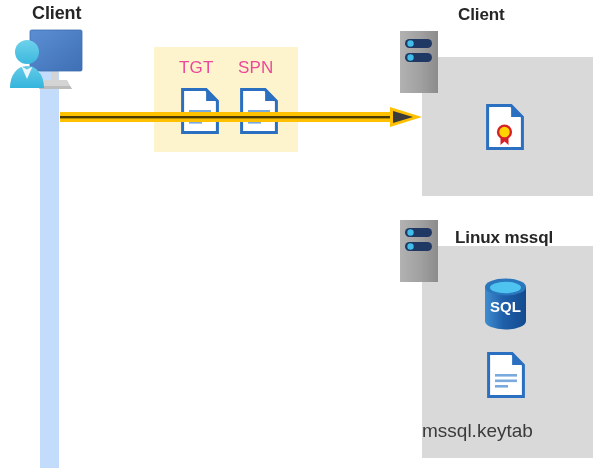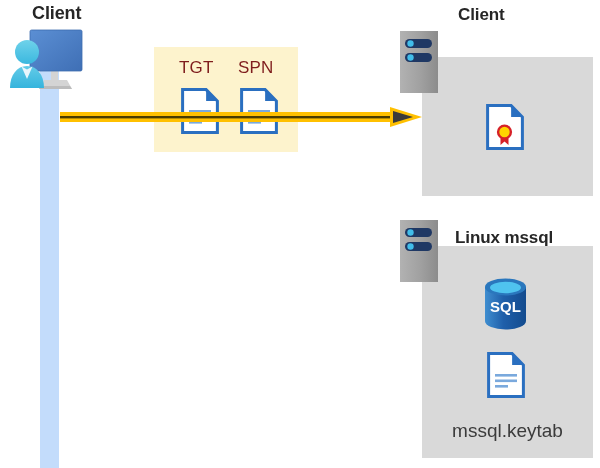--- a/index.html
+++ b/index.html
@@ -24,21 +24,21 @@
   
   #client-title{left:32px;top:3px;font-size:18px;}
 
   
   #client-icon{left:4px;top:26px;width:92px;height:68px;}
 
   
   #yellow-box{left:154px;top:47px;width:144px;height:105px;background:#fdf3cd;}
 
   .doc-label{
-    position:absolute;font-size:17px;color:#7f1d1d;
+    position:absolute;font-size:17px;color:#ec4899;
     letter-spacing:0.2px;white-space:nowrap;
   }
   #tgt-label{left:179px;top:58px;}
   #spn-label{left:238px;top:58px;text-align:center;}
 
   .doc-ic{position:absolute;width:38px;height:46px;}
   #tgt-doc{left:181px;top:88px;}
   #spn-doc{left:240px;top:88px;}
 
   
@@ -56,21 +56,21 @@
 
   
   #dc-title{left:458px;top:4px;width:140px;}
   #ls-title{left:455px;top:227px;width:145px;}
 
   
   #cert-icon{left:486px;top:104px;width:38px;height:46px;}
   #sql-icon{left:483px;top:278px;width:45px;height:52px;}
   #keytab-icon{left:487px;top:352px;width:38px;height:46px;}
   #keytab-label{
-    left:422px;top:420px;width:171px;text-align:center;
+    left:422px;top:420px;width:171px;
     font-size:19px;color:#3b3b3b;white-space:nowrap;
   }
 </style>
 </head>
 <body>
 
 <div id="stage">
 
   <div class="abs" id="lifeline"></div>
 

